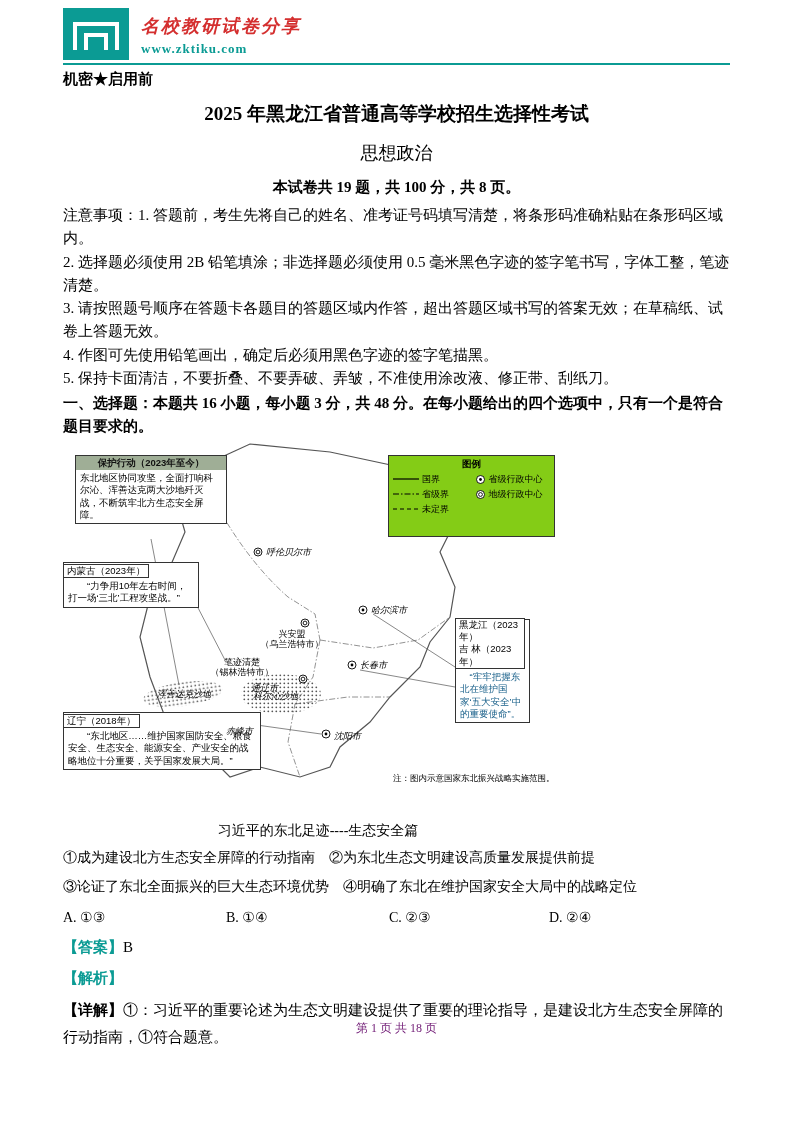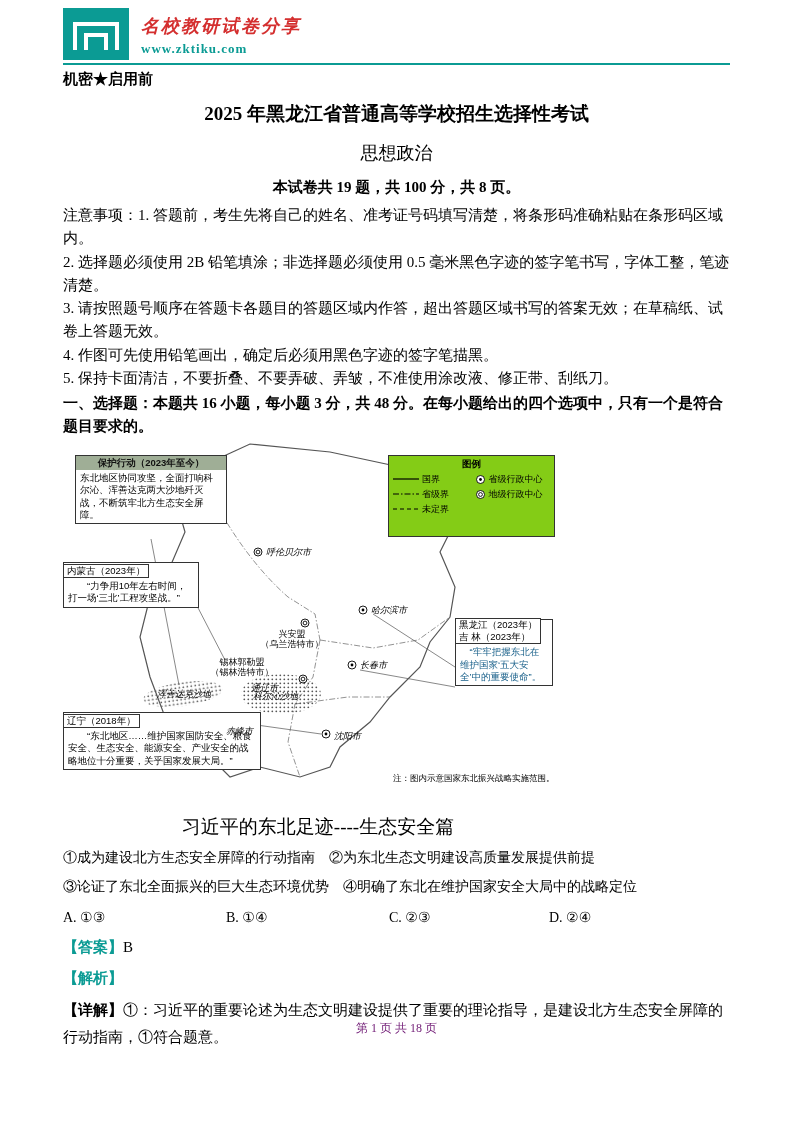--- a/index.html
+++ b/index.html
@@ -31,36 +31,36 @@
   .stem { font-size: 14px; line-height: 1.7; margin: 4px 0 0; }
 
   
   .map-figure { position: relative; width: 500px; height: 368px; margin-top: 3px;
                 font-family: "Liberation Sans", "DejaVu Sans", sans-serif; }
   .map-base { position: absolute; left: 0; top: 0; }
   .co { position: absolute; border: 1px solid #333; background: #fff; font-size: 9.5px; line-height: 1.3; padding: 2px 4px; }
   .co-action { left: 12px; top: 13px; width: 152px; }
   .co-action-header { background: #9fae96; color: #111; margin: -2px -4px 2px; padding: 1px 2px; font-weight: bold; font-size: 9.5px; text-align: center; }
   .co-nmg { left: 0; top: 120px; width: 136px; }
-  .co-hlj { left: 392px; top: 177px; width: 98px; }
+  .co-hlj { left: 392px; top: 177px; width: 75px; }
   .co-ln  { left: 0; top: 270px; width: 198px; }
   .co-t { display: inline-block; border: 1px solid #333; background: #fff; padding: 0 3px; margin: -4px 0 2px -5px; font-size: 9.5px; }
   .co-body { text-indent: 2em; }
   .co-body.noindent { text-indent: 0; }
   .co-body.teal { color: #19608a; text-indent: 1em; }
   .place { position: absolute; font-size: 9px; white-space: nowrap; font-style: italic; }
   .place-block { position: absolute; font-size: 9px; text-align: center; line-height: 1.2; }
   .legend { position: absolute; left: 325px; top: 13px; width: 167px; border: 1px solid #333; background: #84cc16; font-size: 9px; padding: 2px 4px 19px; }
   .legend-title { text-align: center; font-weight: bold; font-size: 9.5px; margin-bottom: 1px; }
   .legend-grid { display: flex; gap: 6px; }
   .lcol { flex: 1; }
   .lrow { display: flex; align-items: center; gap: 3px; height: 15px; white-space: nowrap; }
   .map-note { position: absolute; left: 330px; top: 331px; font-size: 8.5px; white-space: nowrap; }
 
-  .caption { width: 510px; text-align: center; font-size: 19px; margin-top: 4px; }
+  .caption { width: 510px; text-align: center; font-size: 14px; margin-top: 12px; }
   .opt-line { font-size: 14px; line-height: 1.6; margin: 7px 0 0; }
   .choices { display: flex; font-size: 14px; margin-top: 11px; }
   .choices span:nth-child(1) { width: 163px; }
   .choices span:nth-child(2) { width: 163px; }
   .choices span:nth-child(3) { width: 160px; }
 
   .ans-line { font-size: 15px; margin-top: 12px; }
   .label-teal { color: #0b9b94; font-weight: bold; }
   .label-bold { font-weight: bold; }
   .detail { font-size: 15px; line-height: 1.75; margin-top: 9px; }
@@ -224,21 +224,21 @@
 
       <span class="place" style="left:203px;top:104px">呼伦贝尔市</span>
       <span class="place" style="left:308px;top:162px">哈尔滨市</span>
       <div class="place-block" style="left:186px;top:187px;width:86px">
         <div>兴安盟</div>
         <div>（乌兰浩特市）</div>
       </div>
       <span class="place" style="left:297px;top:217px">长春市</span>
       <span class="place" style="left:188px;top:240px">通辽市</span>
       <div class="place-block" style="left:133px;top:215px;width:92px">
-        <div>锡林郭勒盟</div>
+        <div>笔迹清楚</div>
         <div>（锡林浩特市）</div>
       </div>
       <span class="place" style="left:94px;top:246px">浑善达克沙地</span>
       <span class="place" style="left:190px;top:248px">科尔沁沙地</span>
       <span class="place" style="left:163px;top:283px">赤峰市</span>
       <span class="place" style="left:271px;top:288px">沈阳市</span>
 
       <div class="map-note">注：图内示意国家东北振兴战略实施范围。</div>
     </div>
 

